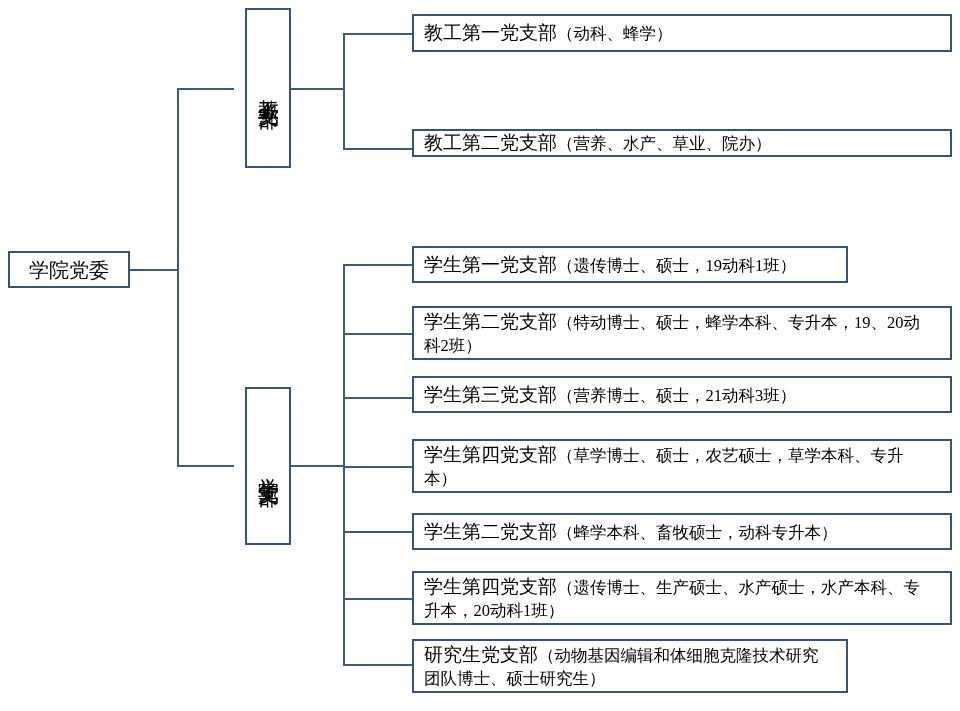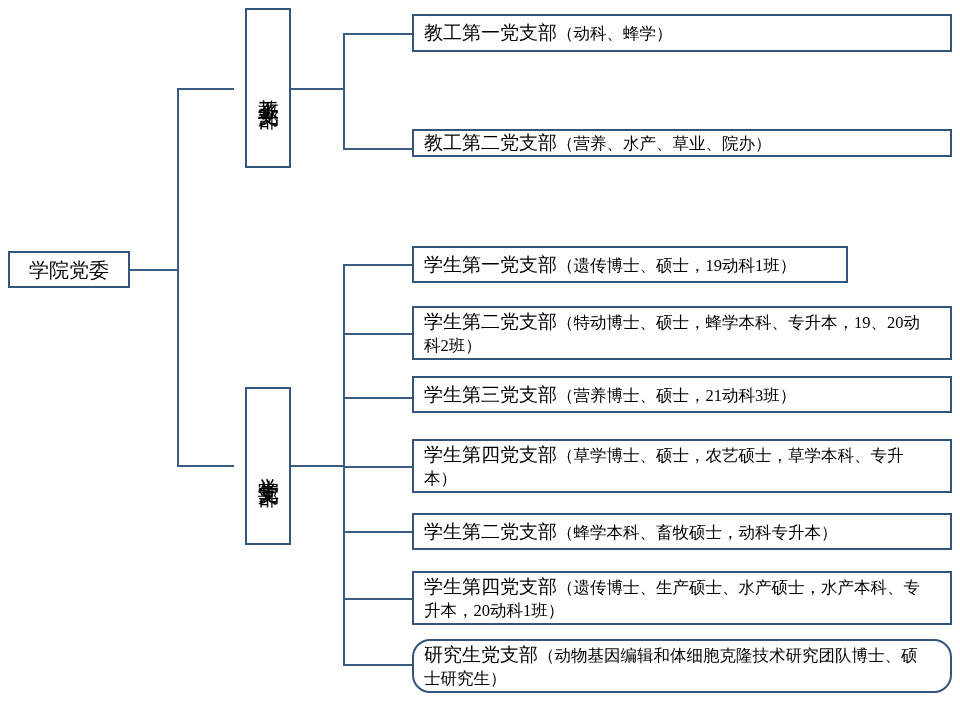--- a/index.html
+++ b/index.html
@@ -156,19 +156,19 @@
       <span>学生第二党支部</span><span class="detail">（蜂学本科、畜牧硕士，动科专升本）</span>
     </span>
   </div>
 
   <div class="node leaf" style="left:412px; top:571px; width:540px; height:54px;">
     <span class="label">
       <span>学生第四党支部</span><span class="detail">（遗传博士、生产硕士、水产硕士，水产本科、专升本，20动科1班）</span>
     </span>
   </div>
 
-  <div class="node leaf" style="left:412px; top:639px; width:540px; height:54px;border-radius:18px;">
+  <div class="node leaf" style="left:412px; top:639px; width:436px; height:54px;">
     <span class="label">
       <span>研究生党支部</span><span class="detail">（动物基因编辑和体细胞克隆技术研究团队博士、硕士研究生）</span>
     </span>
   </div>
 
 </div>
 
 </body></html>

